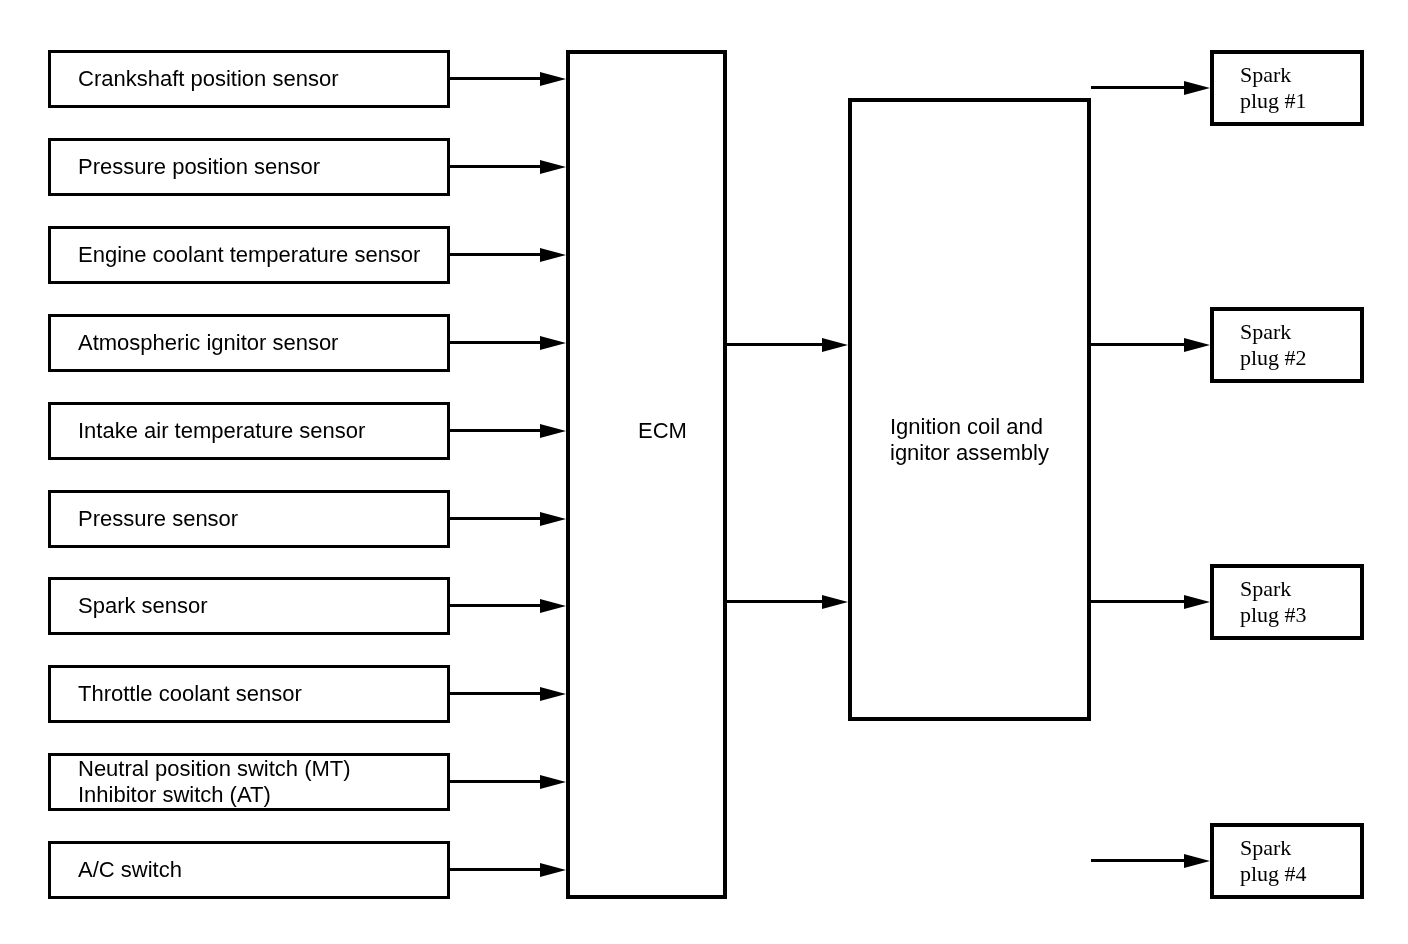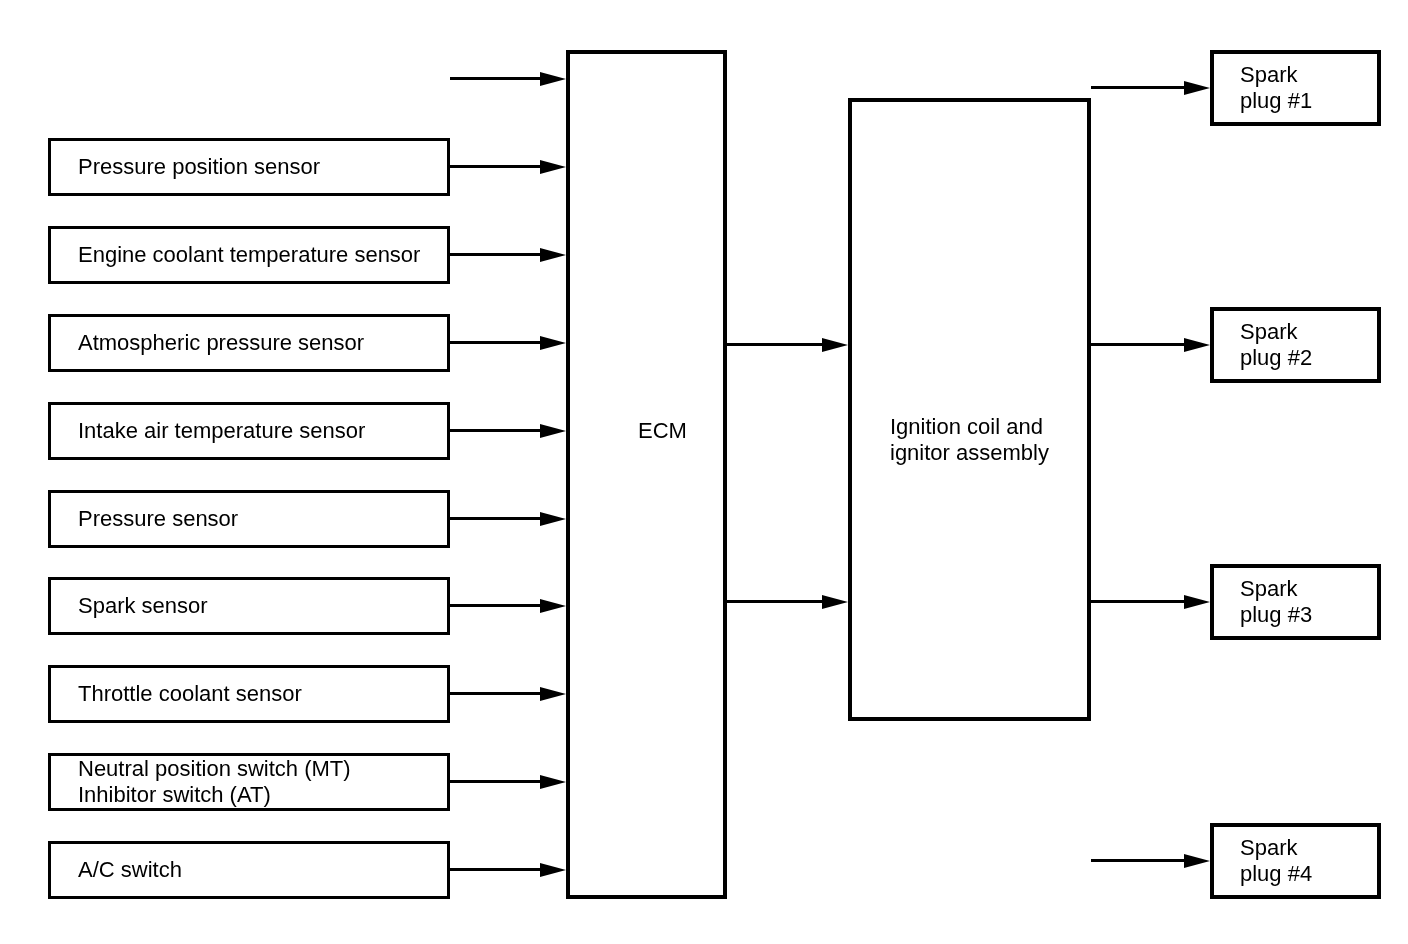--- a/index.html
+++ b/index.html
@@ -57,24 +57,25 @@
     border: 4px solid #000000;
     margin-top: 48px;
   }
   .ignition-label {
     position: absolute;
     left: 38px;
     top: 312px;
   }
   .spark-box {
     left: 1210px;
-    width: 171px;
+    width: 154px;
     height: 76px;
     border: 4px solid #000000;
     padding-left: 26px;
+    font-family: Liberation Serif, serif;
   }
   .arrow {
     position: absolute;
     height: 14px;
   }
   .arrow .shaft {
     position: absolute;
     left: 0;
     right: 22px;
     top: 5px;
@@ -93,28 +94,31 @@
   }
   .sensor-arrow { left: 450px; width: 116px; }
   .ecm-arrow    { left: 727px; width: 121px; }
   .spark-arrow  { left: 1091px; width: 119px; }
 </style>
 </head>
 <body>
 
 <div class="canvas">
 
+  <div class="box sensor-box" style="top:50px">
+    <span class="lbl">Crankshaft position sensor</span>
+  </div>
   <div class="box sensor-box" style="top:138px">
     <span class="lbl">Pressure position sensor</span>
   </div>
   <div class="box sensor-box" style="top:226px">
     <span class="lbl">Engine coolant temperature sensor</span>
   </div>
   <div class="box sensor-box" style="top:314px">
-    <span class="lbl">Atmospheric pressure sensor</span>
+    <span class="lbl">Atmospheric ignitor sensor</span>
   </div>
   <div class="box sensor-box" style="top:402px">
     <span class="lbl">Intake air temperature sensor</span>
   </div>
   <div class="box sensor-box" style="top:490px">
     <span class="lbl">Pressure sensor</span>
   </div>
   <div class="box sensor-box" style="top:577px">
     <span class="lbl">Spark sensor</span>
   </div>

